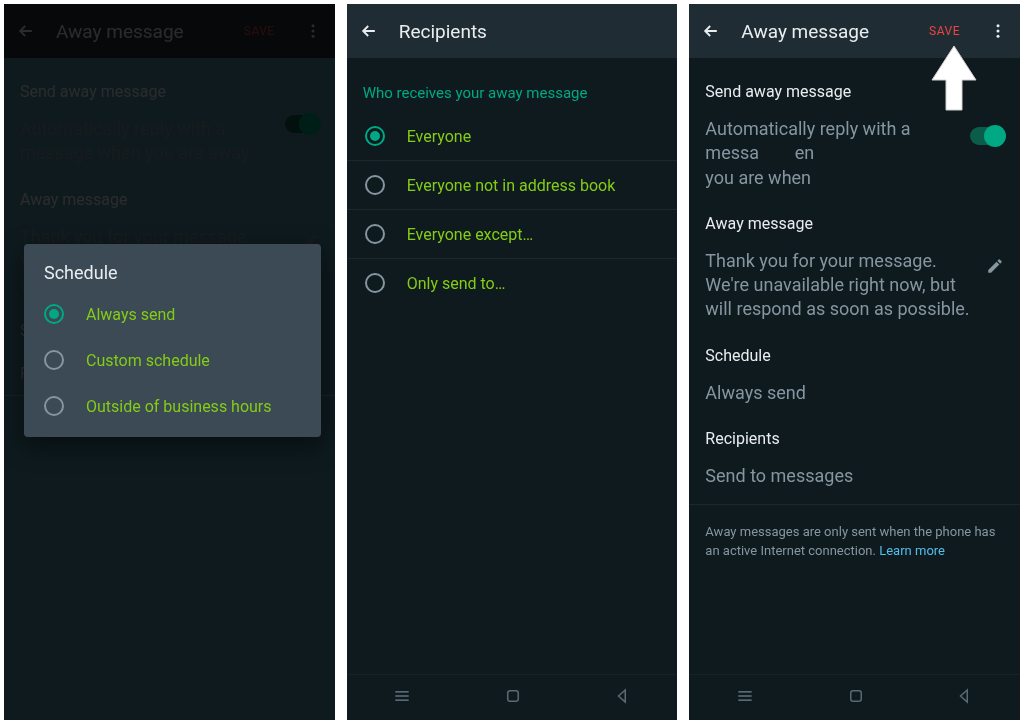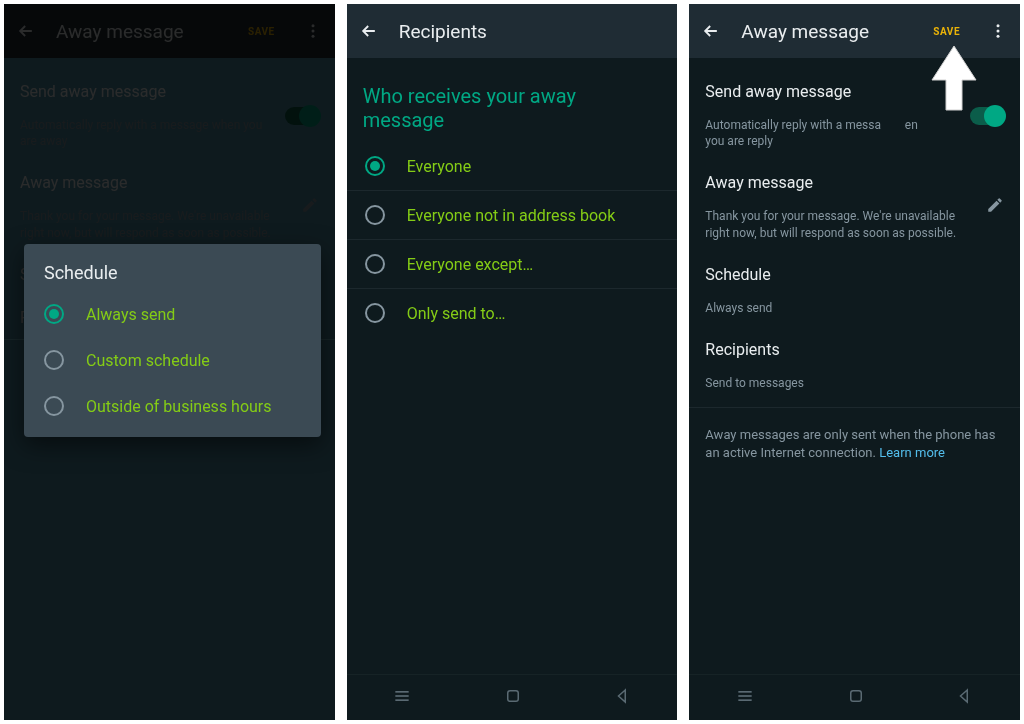--- a/index.html
+++ b/index.html
@@ -29,25 +29,25 @@
     padding: 0 8px;
     gap: 16px;
   }
   .appbar .title {
     flex: 1;
     font-size: 19px;
     color: #e9edef;
     font-weight: 400;
   }
   .save-btn {
-    font-size: 10px;
+    font-size: 12px;
     letter-spacing: 0.5px;
-    color: #eab308;
+    color: #ef4444;
     padding: 4px 8px;
-    font-weight: 700;
+    font-weight: 400;
   }
   .icon-btn {
     width: 28px;
     height: 40px;
     display: flex;
     align-items: center;
     justify-content: center;
     color: #e9edef;
   }
   .content {
@@ -60,21 +60,21 @@
     padding: 12px 16px;
     gap: 14px;
   }
   .row-col {
     display: flex;
     flex-direction: column;
     gap: 16px;
     flex: 1;
   }
   .row-title { font-size: 16px; color: #e9edef; }
-  .row-sub { font-size: 12px; color: #8696a0; line-height: 1.35; }
+  .row-sub { font-size: 18px; color: #8696a0; line-height: 1.35; }
   .toggle {
     width: 34px;
     height: 18px;
     background: #0b5d4a;
     border-radius: 10px;
     position: relative;
     margin-left: 8px;
   }
   .toggle::after {
     content: "";
@@ -82,21 +82,21 @@
     right: -2px;
     top: -2px;
     width: 22px;
     height: 22px;
     background: #00a884;
     border-radius: 50%;
   }
   .edit-icon { color: #8696a0; }
   .section-header {
     color: #00a884;
-    font-size: 20px;
+    font-size: 15px;
     padding: 14px 16px 10px;
   }
   .radio-row {
     display: flex;
     align-items: center;
     gap: 22px;
     padding: 14px 18px;
     border-bottom: 1px solid rgba(134,150,160,0.12);
   }
   .radio-row:last-of-type { border-bottom: none; }
@@ -310,21 +310,21 @@
     <svg width="56" height="72" viewBox="0 0 56 72">
         <path d="M28 2 L50 36 L36 36 L36 66 L20 66 L20 36 L6 36 Z" fill="#ffffff" stroke="#d0d0d0" stroke-width="1"></path>
       </svg>
   </div>
 
   <div class="content">
     <div class="row">
       <div class="row-col">
         <div class="row-title">Send away message</div>
         <div class="row-sub">
-          <span>Automatically reply with a messa</span>&nbsp;&nbsp;&nbsp;&nbsp;&nbsp;&nbsp;&nbsp;&nbsp;<span>en</span><br><span>you are reply</span>
+          <span>Automatically reply with a messa</span>&nbsp;&nbsp;&nbsp;&nbsp;&nbsp;&nbsp;&nbsp;&nbsp;<span>en</span><br><span>you are when</span>
         </div>
       </div>
       <div class="toggle"></div>
     </div>
     <div class="row">
       <div class="row-col">
         <div class="row-title">Away message</div>
         <div class="row-sub">Thank you for your message. We're unavailable right now, but will respond as soon as possible.</div>
       </div>
       <div class="edit-icon">

